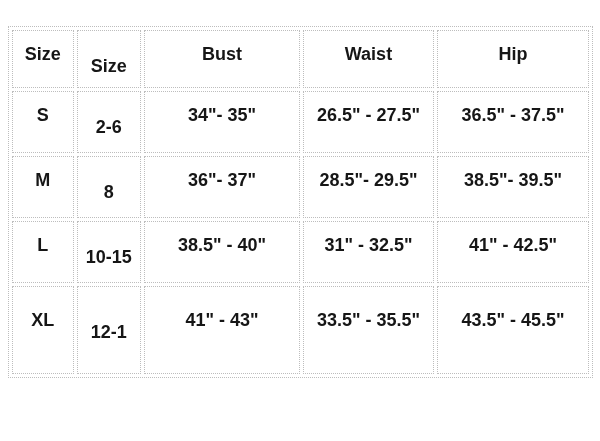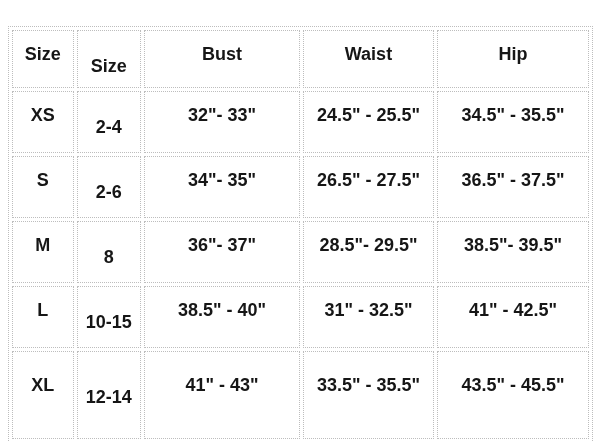--- a/index.html
+++ b/index.html
@@ -60,27 +60,20 @@
       <tr class="r-header">
         <th>Size</th>
         <th>Size</th>
         <th>Bust</th>
         <th>Waist</th>
         <th>Hip</th>
       </tr>
     </thead>
     <tbody>
       <tr class="r-data">
-        <td>XS</td>
-        <td>2-4</td>
-        <td>32"- 33"</td>
-        <td>24.5" - 25.5"</td>
-        <td>34.5" - 35.5"</td>
-      </tr>
-      <tr class="r-data">
         <td>S</td>
         <td>2-6</td>
         <td>34"- 35"</td>
         <td>26.5" - 27.5"</td>
         <td>36.5" - 37.5"</td>
       </tr>
       <tr class="r-data">
         <td>M</td>
         <td>8</td>
         <td>36"- 37"</td>
@@ -89,20 +82,20 @@
       </tr>
       <tr class="r-data">
         <td>L</td>
         <td>10-15</td>
         <td>38.5" - 40"</td>
         <td>31" - 32.5"</td>
         <td>41" - 42.5"</td>
       </tr>
       <tr class="r-data r-xl">
         <td>XL</td>
-        <td>12-14</td>
+        <td>12-1</td>
         <td>41" - 43"</td>
         <td>33.5" - 35.5"</td>
         <td>43.5" - 45.5"</td>
       </tr>
     </tbody>
   </table>
 </div>
 
 </body></html>

